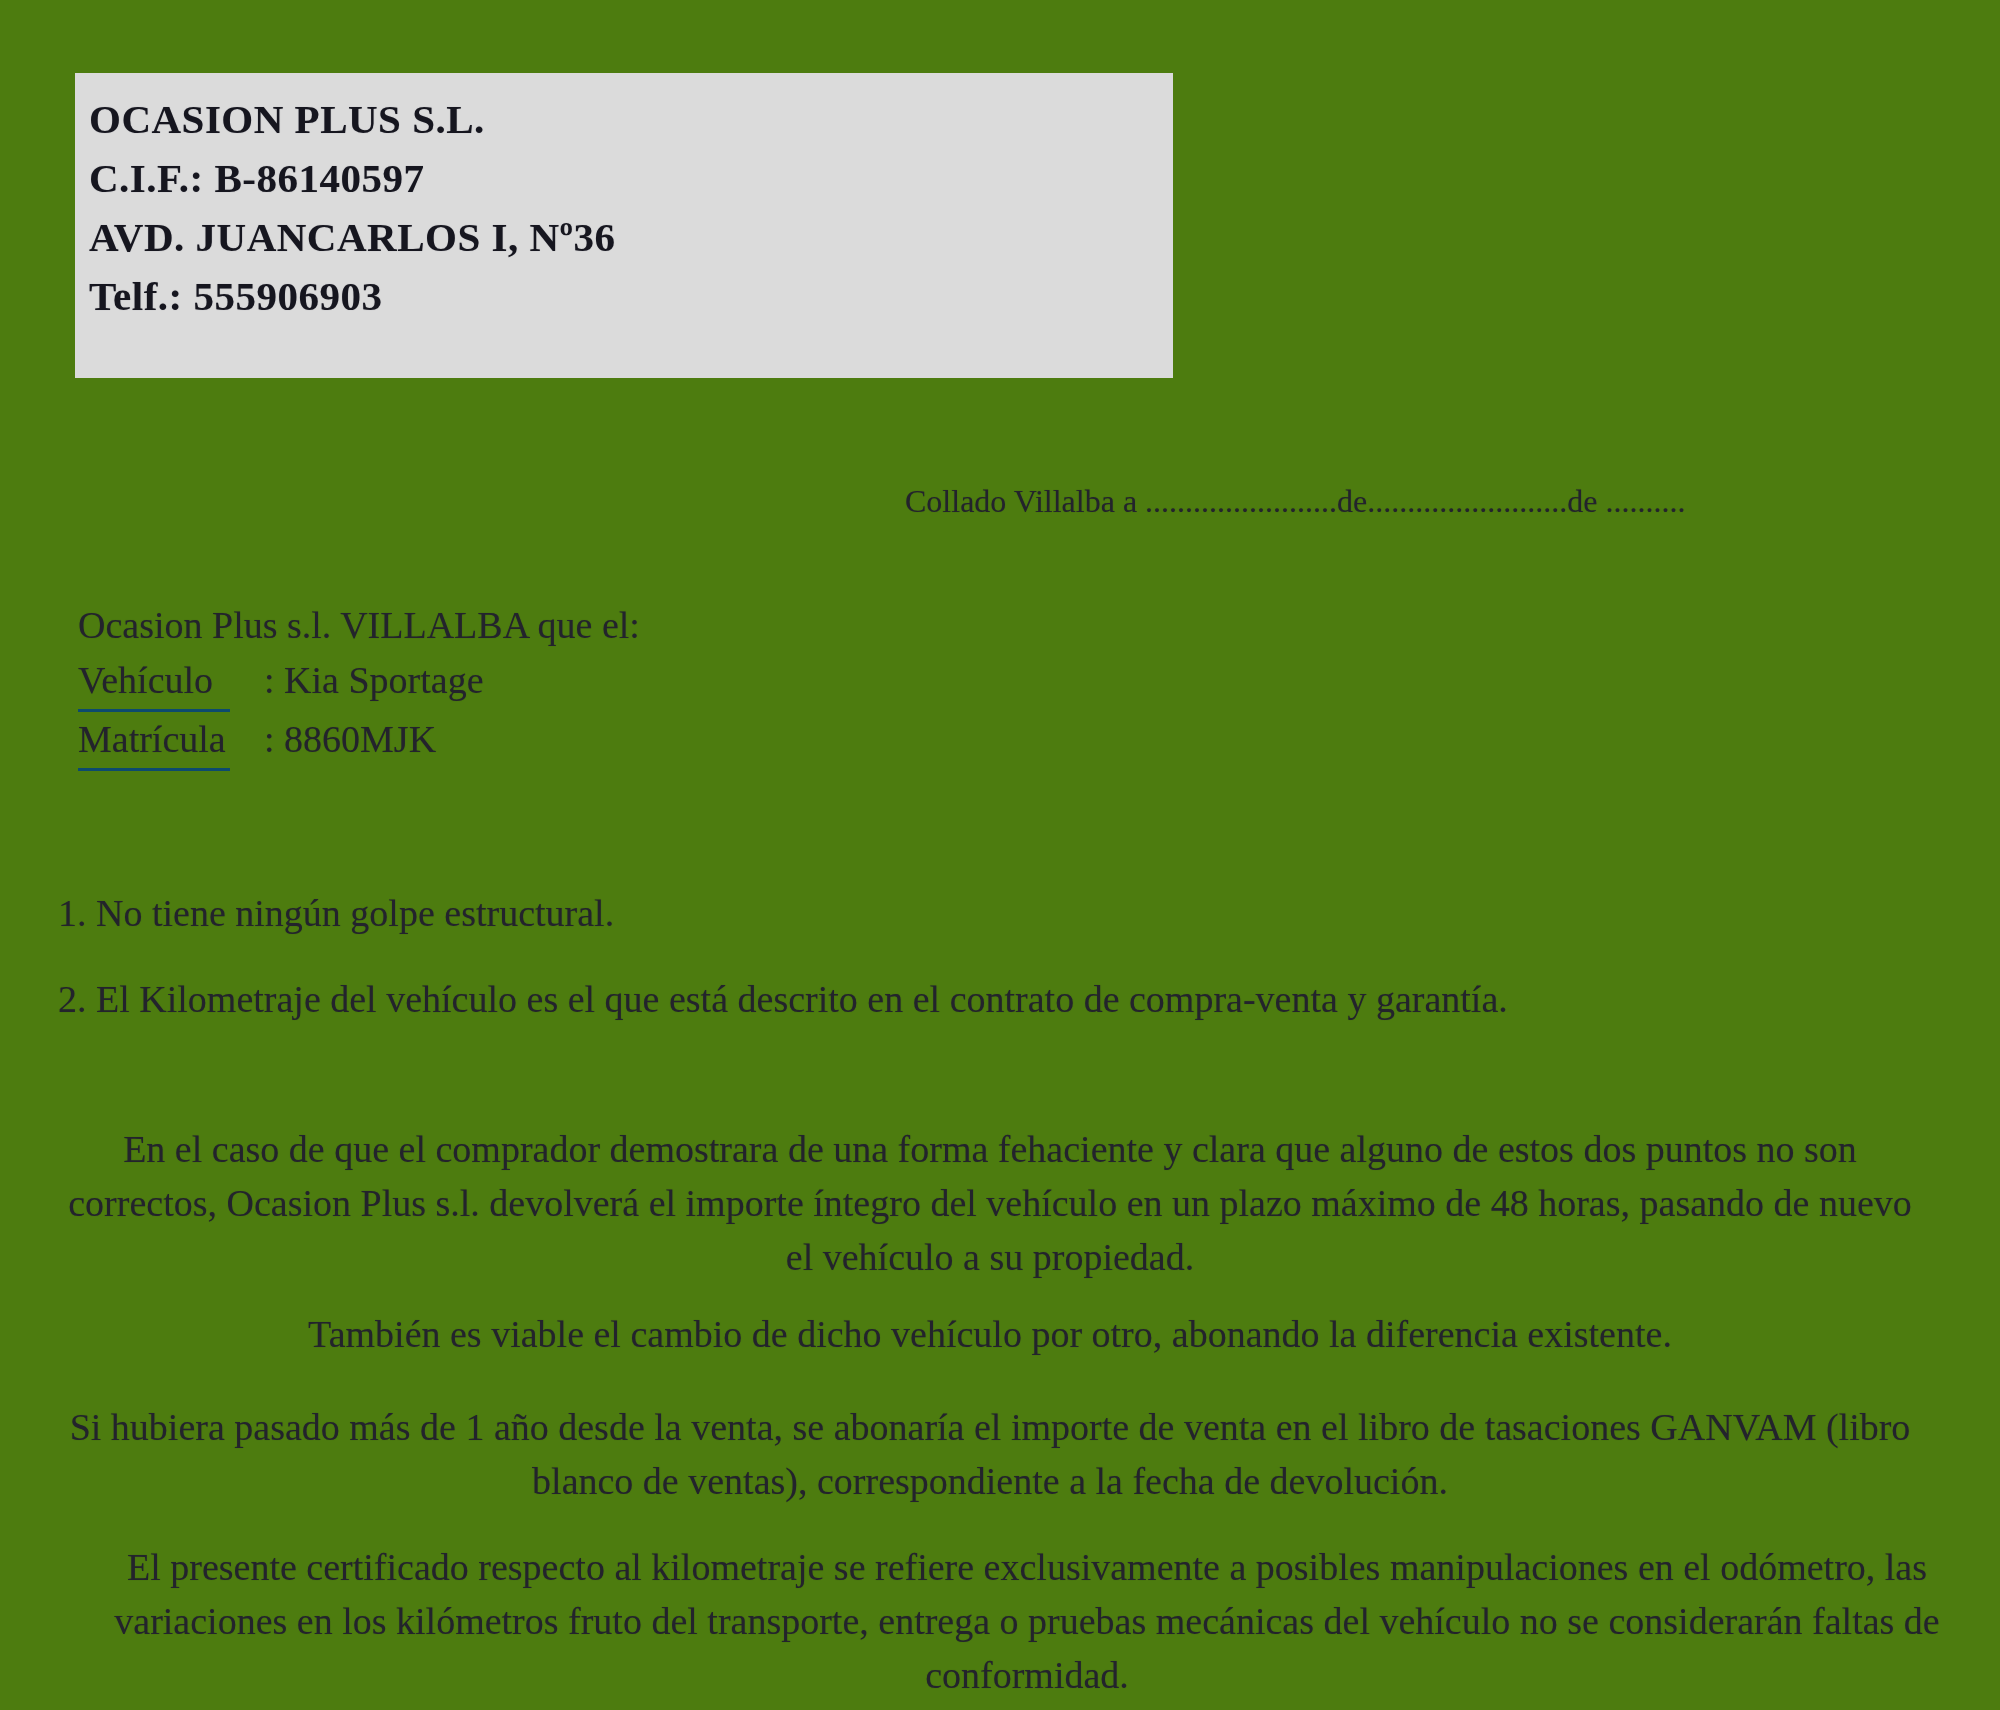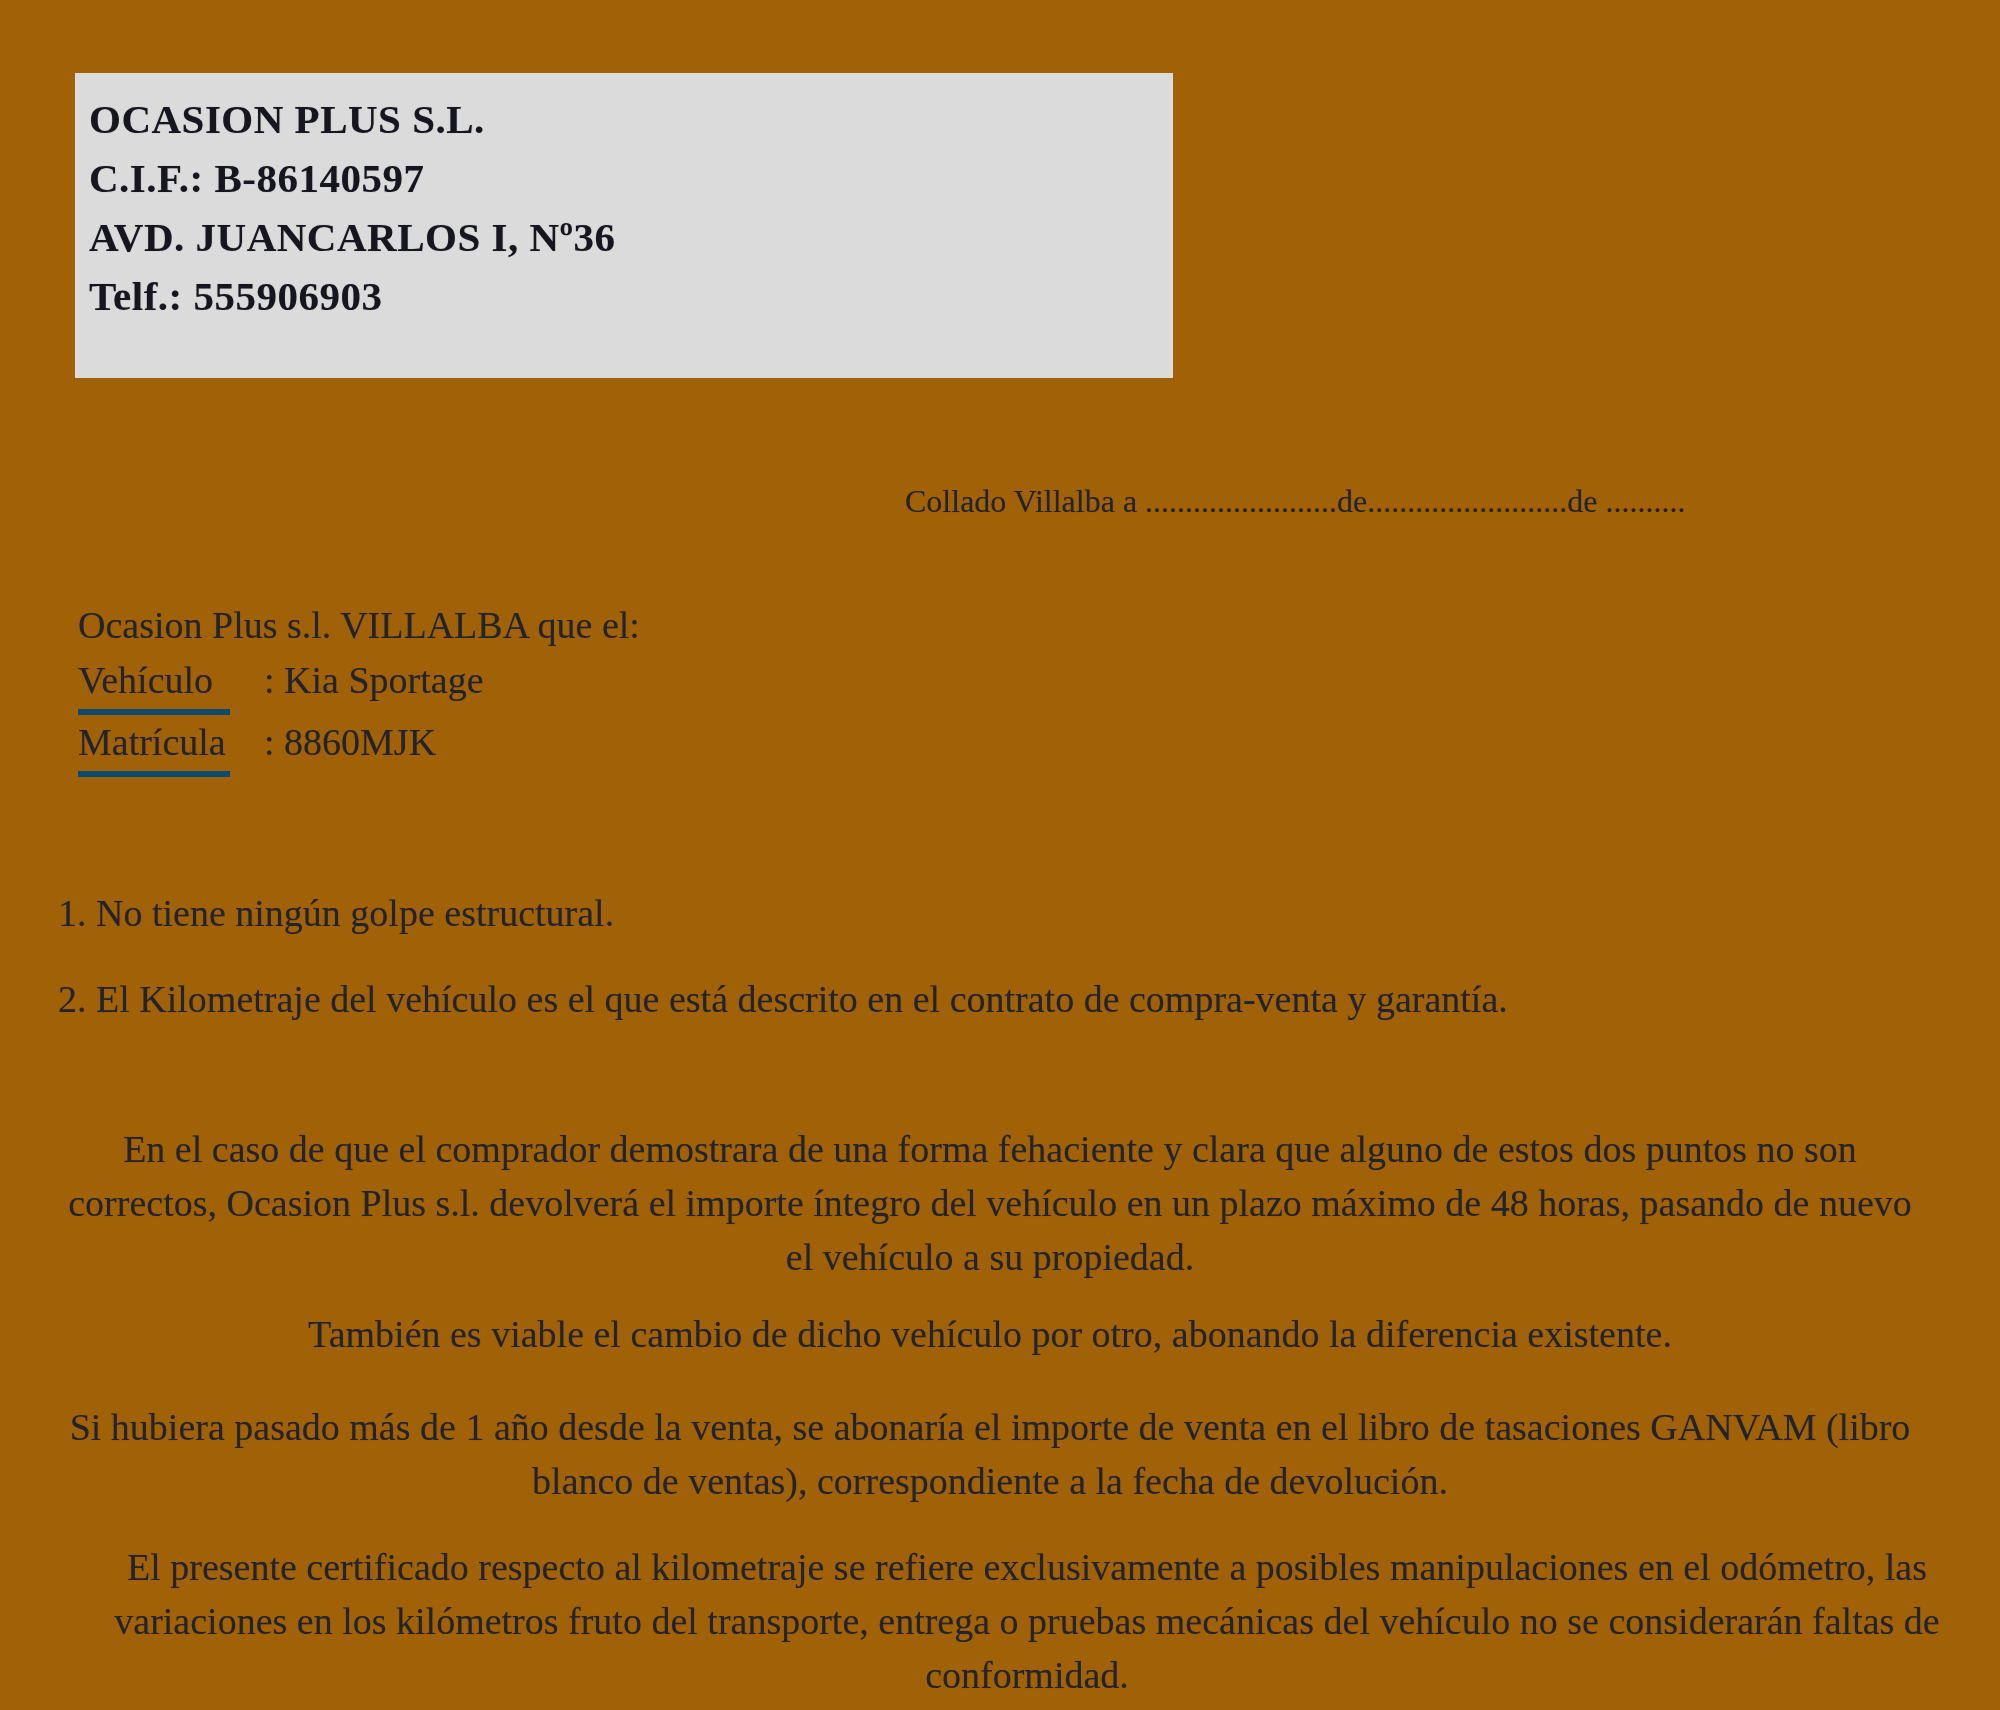--- a/index.html
+++ b/index.html
@@ -7,21 +7,21 @@
     padding: 0;
     background: #ffffff;
     width: 2000px;
     height: 1710px;
     overflow: hidden;
   }
   .doc {
     position: relative;
     width: 2000px;
     height: 1710px;
-    background: #a16207;
+    background: #4d7c0f;
     font-family: "Liberation Serif", serif;
     color: #23232c;
   }
   .doc * {
     text-shadow: 0 0 1px rgba(25, 25, 45, 0.28);
   }
   .header-box {
     position: absolute;
     left: 75px;
     top: 73px;
@@ -46,21 +46,21 @@
   .certify {
     position: absolute;
     left: 78px;
     top: 598px;
     font-size: 38px;
     line-height: 55px;
   }
   .field .flabel {
     display: inline-block;
     min-width: 152px;
-    border-bottom: 6px solid #0c4a6e;
+    border-bottom: 3px solid #0c4a6e;
     padding-bottom: 1px;
     margin-right: 34px;
   }
   .item {
     position: absolute;
     left: 58px;
     font-size: 38px;
     white-space: nowrap;
     margin-top: 46px;
   }

